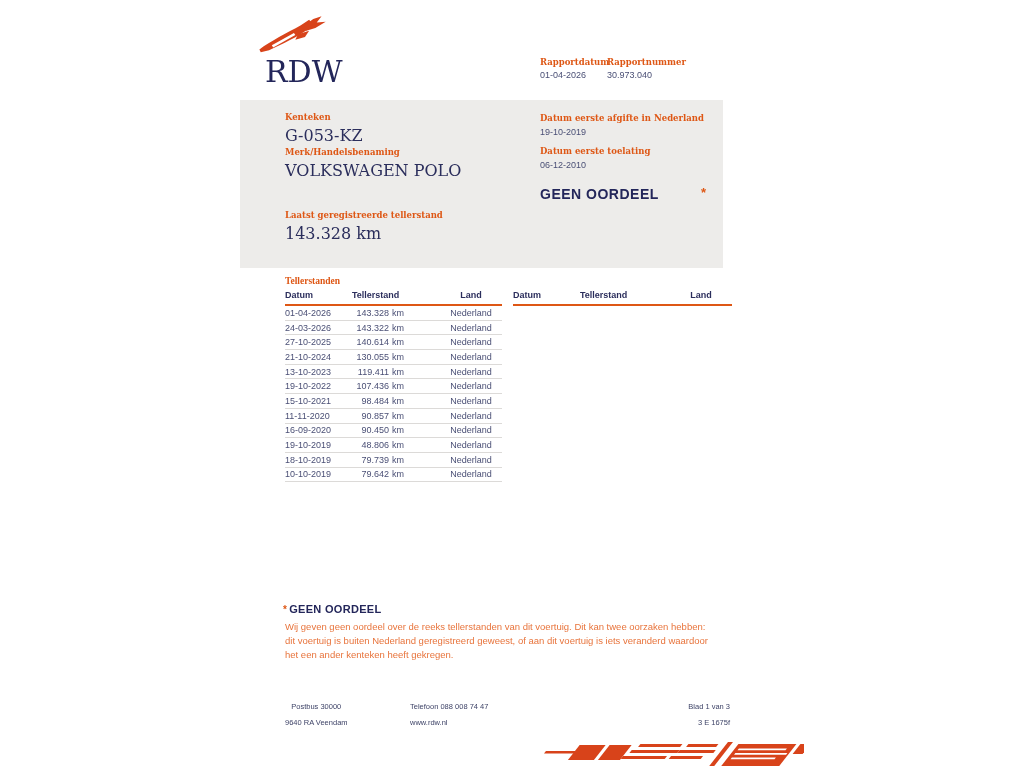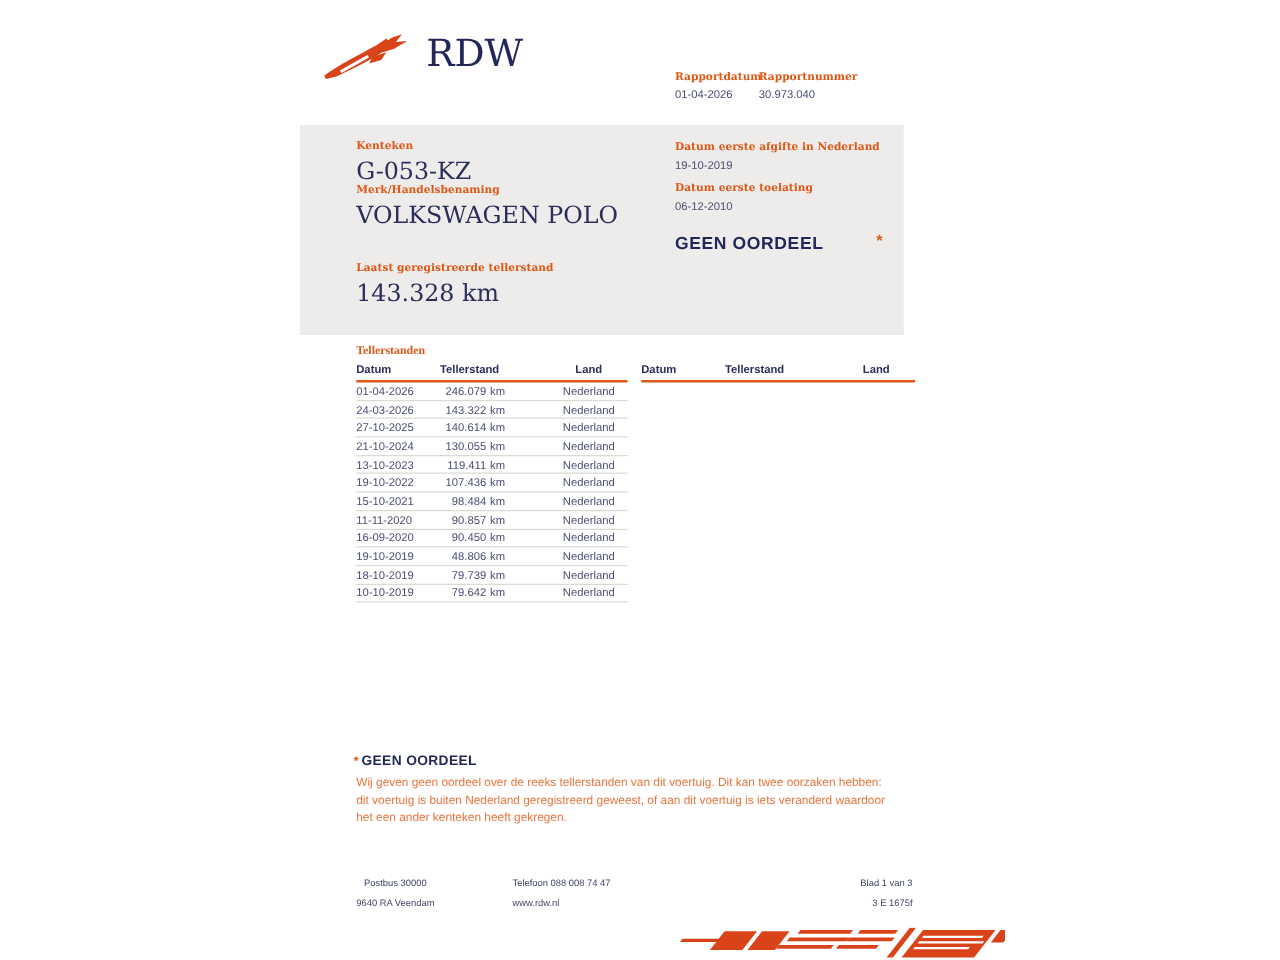--- a/index.html
+++ b/index.html
@@ -3,21 +3,21 @@
 <meta charset="utf-8">
 <style>
   * { margin:0; padding:0; box-sizing:border-box; }
   html,body { background:#ffffff; }
   .page {
     position:relative; width:1024px; height:768px; background:#ffffff;
     overflow:hidden; font-family:"Liberation Sans", sans-serif;
   }
 
   
-  .logo { position:absolute; left:258px; top:20px; display:flex; align-items:center; }
+  .logo { position:absolute; left:258px; top:9px; display:flex; align-items:flex-start;flex-direction:column; }
   .logo svg { width:76px; height:42px; margin-top:5px; }
   .wordmark {
     font-family:"DejaVu Serif", serif; font-size:30px; line-height:1;
     color:#23265A; margin-left:7px; margin-top:1px;
   }
   .report-title {
     position:absolute; left:540px; top:25px;
     font-family:"DejaVu Serif", serif; font-weight:600; font-size:18px; color:#E2672A;
   }
   .head-fields { position:absolute; left:540px; top:57px; display:flex; }
@@ -26,21 +26,21 @@
   .hf-value { font-size:9px; color:#4A4F75; margin-top:3px; }
 
   
   .panel { position:absolute; left:240px; top:100px; width:483px; height:168px; background:#EDECEA; }
   .panel-tab {
     position:absolute; left:240px; top:246px; width:64px; height:10px; background:#EDECEA;
     clip-path: polygon(0 0, 100% 0, calc(100% - 12px) 100%, 0 100%);
   }
   .grp { position:absolute; }
   .grp-label { font-family:"DejaVu Serif", serif; font-weight:bold; font-size:8.5px; color:#DE5715; }
-  .grp-value { font-family:"DejaVu Serif", serif; font-size:19px; color:#2B2E5C; margin-top:4px; }
+  .grp-value { font-family:"DejaVu Serif", serif; font-size:16px; color:#2B2E5C; margin-top:4px; }
   .col-left  { left:45px; }
   .col-right { left:300px; }
   .g1 { top:12px; }  .g2 { top:47px; }  .g3 { top:110px; }
   .gA { top:13px; }  .gB { top:46px; }
   .grp-value.sm { font-family:"Liberation Sans", sans-serif; font-size:9px; color:#4A4F75; margin-top:4px; }
   .verdict {
     position:absolute; left:300px; top:86px;
     font-size:14px; font-weight:bold; letter-spacing:0.5px; color:#23265A;
   }
   .verdict-mark { position:absolute; left:461px; top:85px; font-size:13px; font-weight:bold; color:#DE5715; }
@@ -149,21 +149,21 @@
 
   <div class="tacho-table t-left">
     <div class="thead">
       <span class="c-datum">Datum</span>
       <span class="c-tacho">Tellerstand</span>
       <span class="c-land">Land</span>
     </div>
     <div>
         <div class="trow">
           <span class="c-datum">01-04-2026</span>
-          <span class="c-tacho"><span class="num">246.079</span>km</span>
+          <span class="c-tacho"><span class="num">143.328</span>km</span>
           <span class="c-land">Nederland</span>
         </div>
         <div class="trow">
           <span class="c-datum">24-03-2026</span>
           <span class="c-tacho"><span class="num">143.322</span>km</span>
           <span class="c-land">Nederland</span>
         </div>
         <div class="trow">
           <span class="c-datum">27-10-2025</span>
           <span class="c-tacho"><span class="num">140.614</span>km</span>

